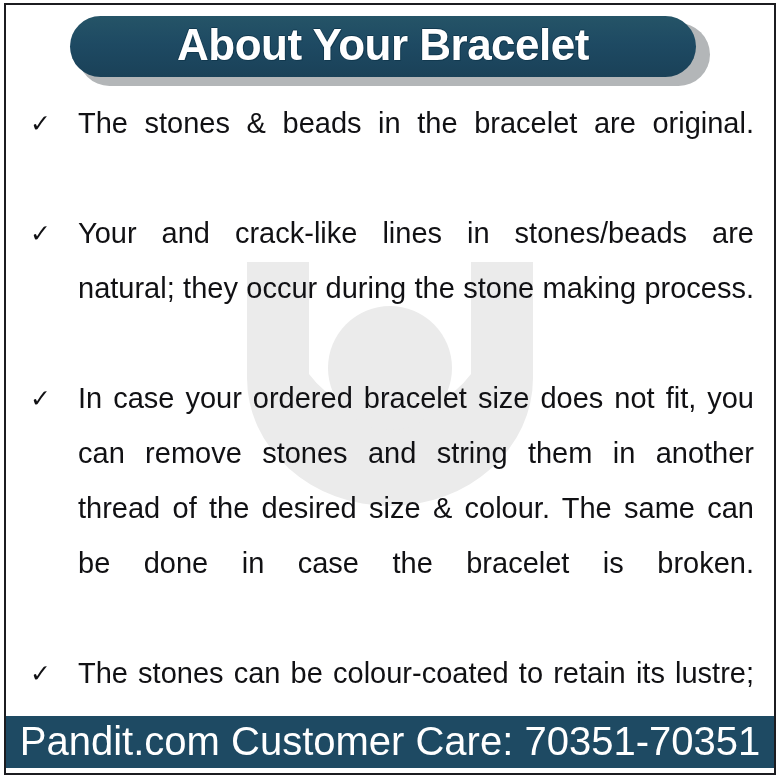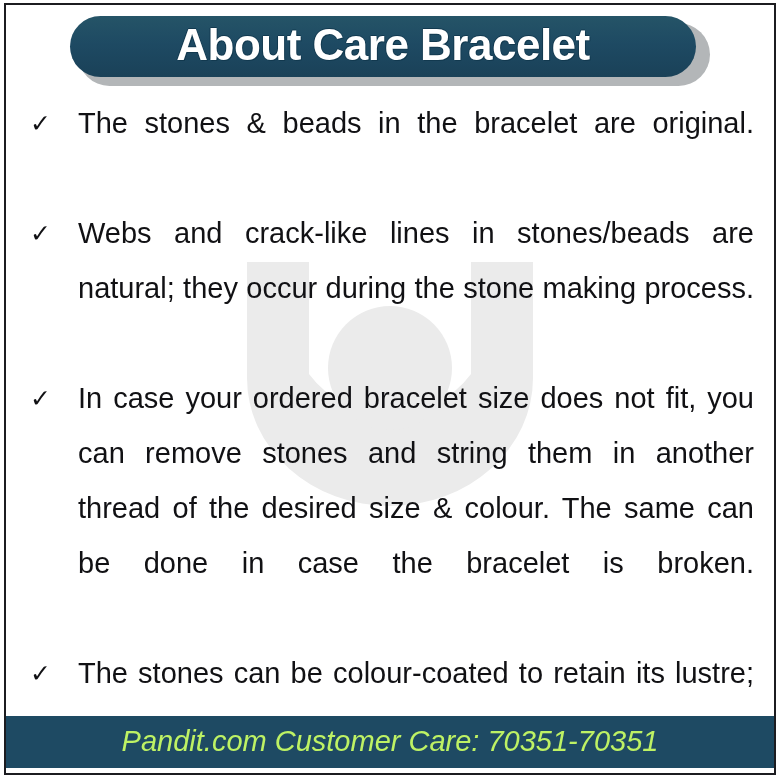--- a/index.html
+++ b/index.html
@@ -136,58 +136,57 @@
     height: 52px;
     background: #1e4a63;
     display: flex;
     align-items: center;
     justify-content: center;
     z-index: 4;
   }
   #footer-text {
     font-family: "Liberation Sans", "DejaVu Sans", sans-serif;
     font-weight: normal;
-    font-size: 29px;
+    font-size: 40px;
     line-height: 1;
-    color: #bef264;
+    color: #ffffff;
     letter-spacing: 0px;
     white-space: nowrap;
     transform: translateY(-1px);
-    font-style: italic;
   }
 </style>
 </head>
 <body>
 
 <div id="card">
 
   <div id="watermark">
     <svg viewBox="0 0 286 244" xmlns="http://www.w3.org/2000/svg" aria-hidden="true">
       <path d="M0,0 h62 v112 a101,101 0 0 0 162,0 V0 h62 v116 a143,128 0 0 1 -286,0 Z" fill="#ebebeb"></path>
       <circle cx="143" cy="106" r="62" fill="#ebebeb"></circle>
     </svg>
   </div>
 
   <div id="header-banner">
     <div id="header-shadow"></div>
     <div id="header-pill">
-      <span id="header-title">About Care Bracelet</span>
+      <span id="header-title">About Your Bracelet</span>
     </div>
   </div>
 
   <div id="bullet-list">
 
     <div class="bullet-row">
       <span class="bullet-mark">✓</span>
       <span class="bullet-text">The stones &amp; beads in the bracelet are original.</span>
     </div>
 
     <div class="bullet-row">
       <span class="bullet-mark">✓</span>
-      <span class="bullet-text">Webs and crack-like lines in stones/beads are natural; they occur during the stone making process.</span>
+      <span class="bullet-text">Your and crack-like lines in stones/beads are natural; they occur during the stone making process.</span>
     </div>
 
     <div class="bullet-row">
       <span class="bullet-mark">✓</span>
       <span class="bullet-text">In case your ordered bracelet size does not fit, you can remove stones and string them in another thread of the desired size &amp; colour. The same can be done in case the bracelet is broken.</span>
     </div>
 
     <div class="bullet-row">
       <span class="bullet-mark">✓</span>
       <span class="bullet-text">The stones can be colour-coated to retain its lustre; hence, wash the bracelet once before wearing it.</span>

